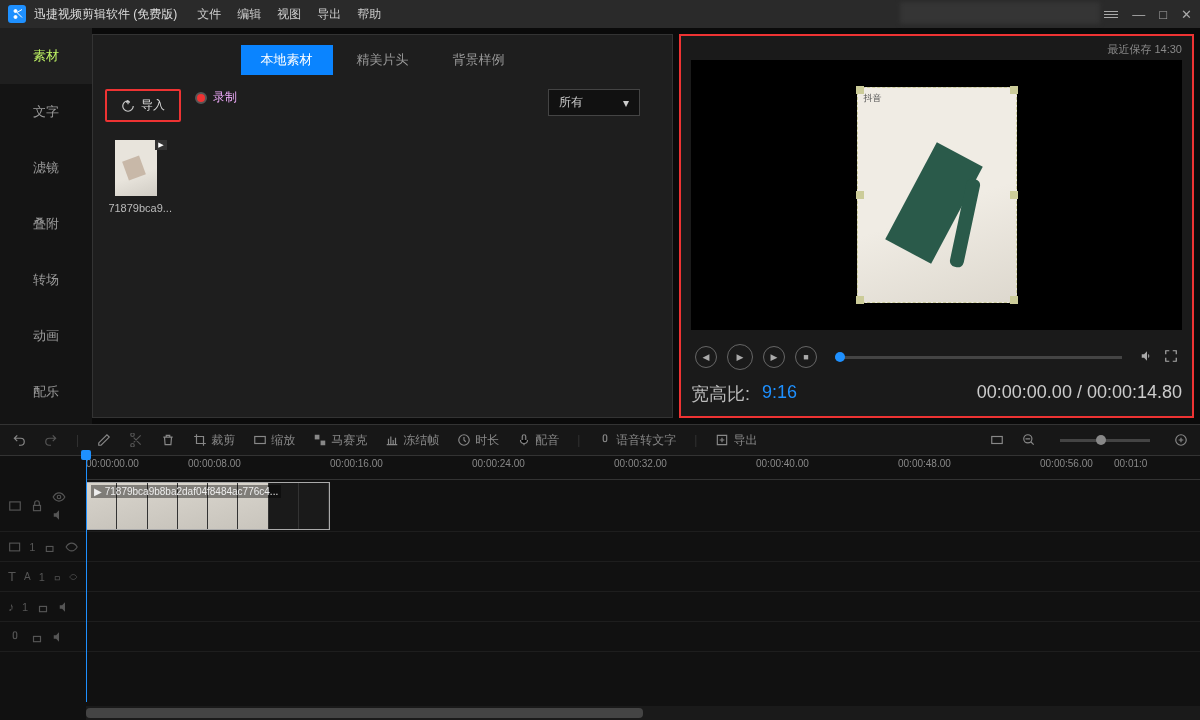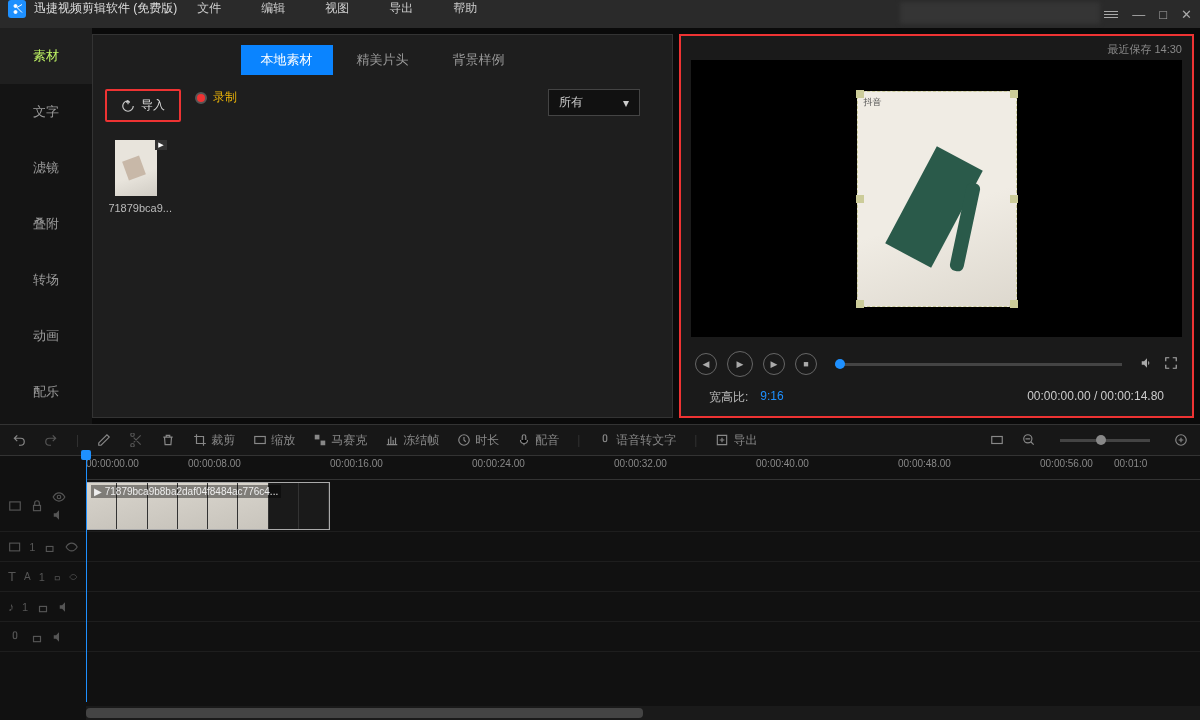--- a/index.html
+++ b/index.html
@@ -1,37 +1,37 @@
 <!DOCTYPE html>
 <html><head>
 <meta charset="utf-8">
 <style>
 *{box-sizing:border-box;margin:0;padding:0;font-family:"Microsoft YaHei",Arial,sans-serif;user-select:none}
 body{background:#0a0a0a;width:1200px;height:720px;overflow:hidden;color:#ccc;font-size:12px}
-.titlebar{height:28px;background:#2a2a2a;display:flex;padding:0 8px}
+.titlebar{height:28px;background:#2a2a2a;display:flex;align-items:center;padding:0 8px}
 .app-icon{width:18px;height:18px;background:#1e90ff;border-radius:3px;display:flex;align-items:center;justify-content:center;margin-right:8px}
 .app-icon svg{width:12px;height:12px}
 .title{color:#ddd;font-size:12px;margin-right:20px}
-.menu{display:flex;gap:40px;color:#ccc}
+.menu{display:flex;gap:16px;color:#ccc}
 .menu span{cursor:pointer;font-size:12px}
 .win-ctrl{margin-left:auto;display:flex;gap:14px;align-items:center;color:#aaa}
 .win-ctrl span{cursor:pointer;font-size:13px}
 .hamburger{display:flex;flex-direction:column;gap:2px}
 .hamburger i{display:block;width:14px;height:1px;background:#aaa}
 .upper{display:flex;height:396px}
 .sidebar{width:92px;background:#141414;display:flex;flex-direction:column}
 .side-item{height:56px;display:flex;align-items:center;justify-content:center;color:#9a9a9a;font-size:13px;cursor:pointer}
 .side-item.active{background:#1f1f1f;color:#bef264}
 .content{flex:0 0 581px;background:#1e1e1e;border:1px solid #333;margin:6px 4px 6px 0;display:flex;flex-direction:column;position:relative}
 .tabs{display:flex;justify-content:center;gap:4px;margin-top:10px}
 .tab{padding:6px 20px;color:#999;cursor:pointer;font-size:13px}
 .tab.active{background:#0a84ff;color:#fff}
 .import-row{display:flex;align-items:flex-start;padding:14px 12px 10px}
 .import-btn{display:flex;align-items:center;gap:6px;border:2px solid #e33;padding:6px 14px;color:#ddd;cursor:pointer;border-radius:2px}
-.rec-btn{display:flex;align-items:center;gap:6px;margin-left:14px;color:#eab308;cursor:pointer}
+.rec-btn{display:flex;align-items:center;gap:6px;margin-left:14px;color:#f0abfc;cursor:pointer}
 .rec-dot{width:12px;height:12px;border-radius:50%;background:#e33;border:2px solid #555}
 .dropdown{margin-left:auto;margin-right:20px;background:#111;border:1px solid #444;padding:4px 10px;display:flex;align-items:center;gap:40px;color:#ccc;cursor:pointer}
 .library{padding:8px 12px;display:flex;gap:16px}
 .thumb{width:62px;display:flex;flex-direction:column;align-items:center;position:relative}
 .thumb-img{width:42px;height:56px;background:linear-gradient(160deg,#e8e4dc 60%,#d0ccc4);position:relative}
 .thumb-img::after{content:"";position:absolute;top:18px;left:10px;width:18px;height:20px;background:#c8b8a8;transform:rotate(-20deg)}
 .thumb .play{position:absolute;top:0;right:0;width:12px;height:10px;background:#333;display:flex;align-items:center;justify-content:center;font-size:7px;color:#fff}
 .thumb-label{font-size:11px;color:#bbb;margin-top:6px;width:72px;text-align:right;overflow:hidden;text-overflow:ellipsis;white-space:nowrap}
 .preview{flex:1;border:2px solid #e33;margin:6px 6px 6px 2px;background:#1a1a1a;display:flex;flex-direction:column;position:relative}
 .saved{position:absolute;top:6px;right:10px;color:#888;font-size:11px}
@@ -42,21 +42,21 @@
 .product-tube{position:absolute;top:90px;left:100px;width:14px;height:90px;background:#2a5a4a;border-radius:6px;transform:rotate(12deg)}
 .corner{position:absolute;width:8px;height:8px;background:#cc9}
 .c-tl{top:-2px;left:-2px}.c-tr{top:-2px;right:-2px}.c-bl{bottom:-2px;left:-2px}.c-br{bottom:-2px;right:-2px}
 .c-ml{top:50%;left:-2px;margin-top:-4px}.c-mr{top:50%;right:-2px;margin-top:-4px}
 .controls{display:flex;align-items:center;padding:8px 14px;gap:10px}
 .ctrl-btn{width:22px;height:22px;border:1px solid #666;border-radius:50%;display:flex;align-items:center;justify-content:center;color:#aaa;cursor:pointer;font-size:9px}
 .ctrl-btn.play-main{width:26px;height:26px}
 .progress{flex:1;height:3px;background:#444;position:relative;margin:0 8px}
 .progress-dot{position:absolute;left:0;top:-4px;width:10px;height:10px;background:#1e90ff;border-radius:50%}
 .vol-icon,.fs-icon{color:#aaa;cursor:pointer}
-.info-row{display:flex;padding:4px 28px 10px;font-size:12px}
+.info-row{display:flex;padding:4px 10px 10px;font-size:18px}
 .ratio-lbl{color:#bbb}
 .ratio-val{color:#1e90ff;margin-left:12px}
 .time-info{margin-left:auto;color:#ccc}
 .toolbar{height:32px;background:#171717;border-top:1px solid #333;border-bottom:1px solid #333;display:flex;align-items:center;padding:0 12px;gap:18px;color:#888}
 .tool{display:flex;align-items:center;gap:4px;cursor:pointer;font-size:12px}
 .tool-spacer{flex:1}
 .zoom-slider{width:90px;height:3px;background:#444;position:relative;margin:0 6px}
 .zoom-handle{position:absolute;left:40%;top:-4px;width:10px;height:10px;background:#888;border-radius:50%}
 .timeline{background:#111;height:264px;display:flex;flex-direction:column}
 .ruler{height:24px;display:flex;position:relative;margin-left:86px;color:#888;font-size:10px;border-bottom:1px solid #333}

